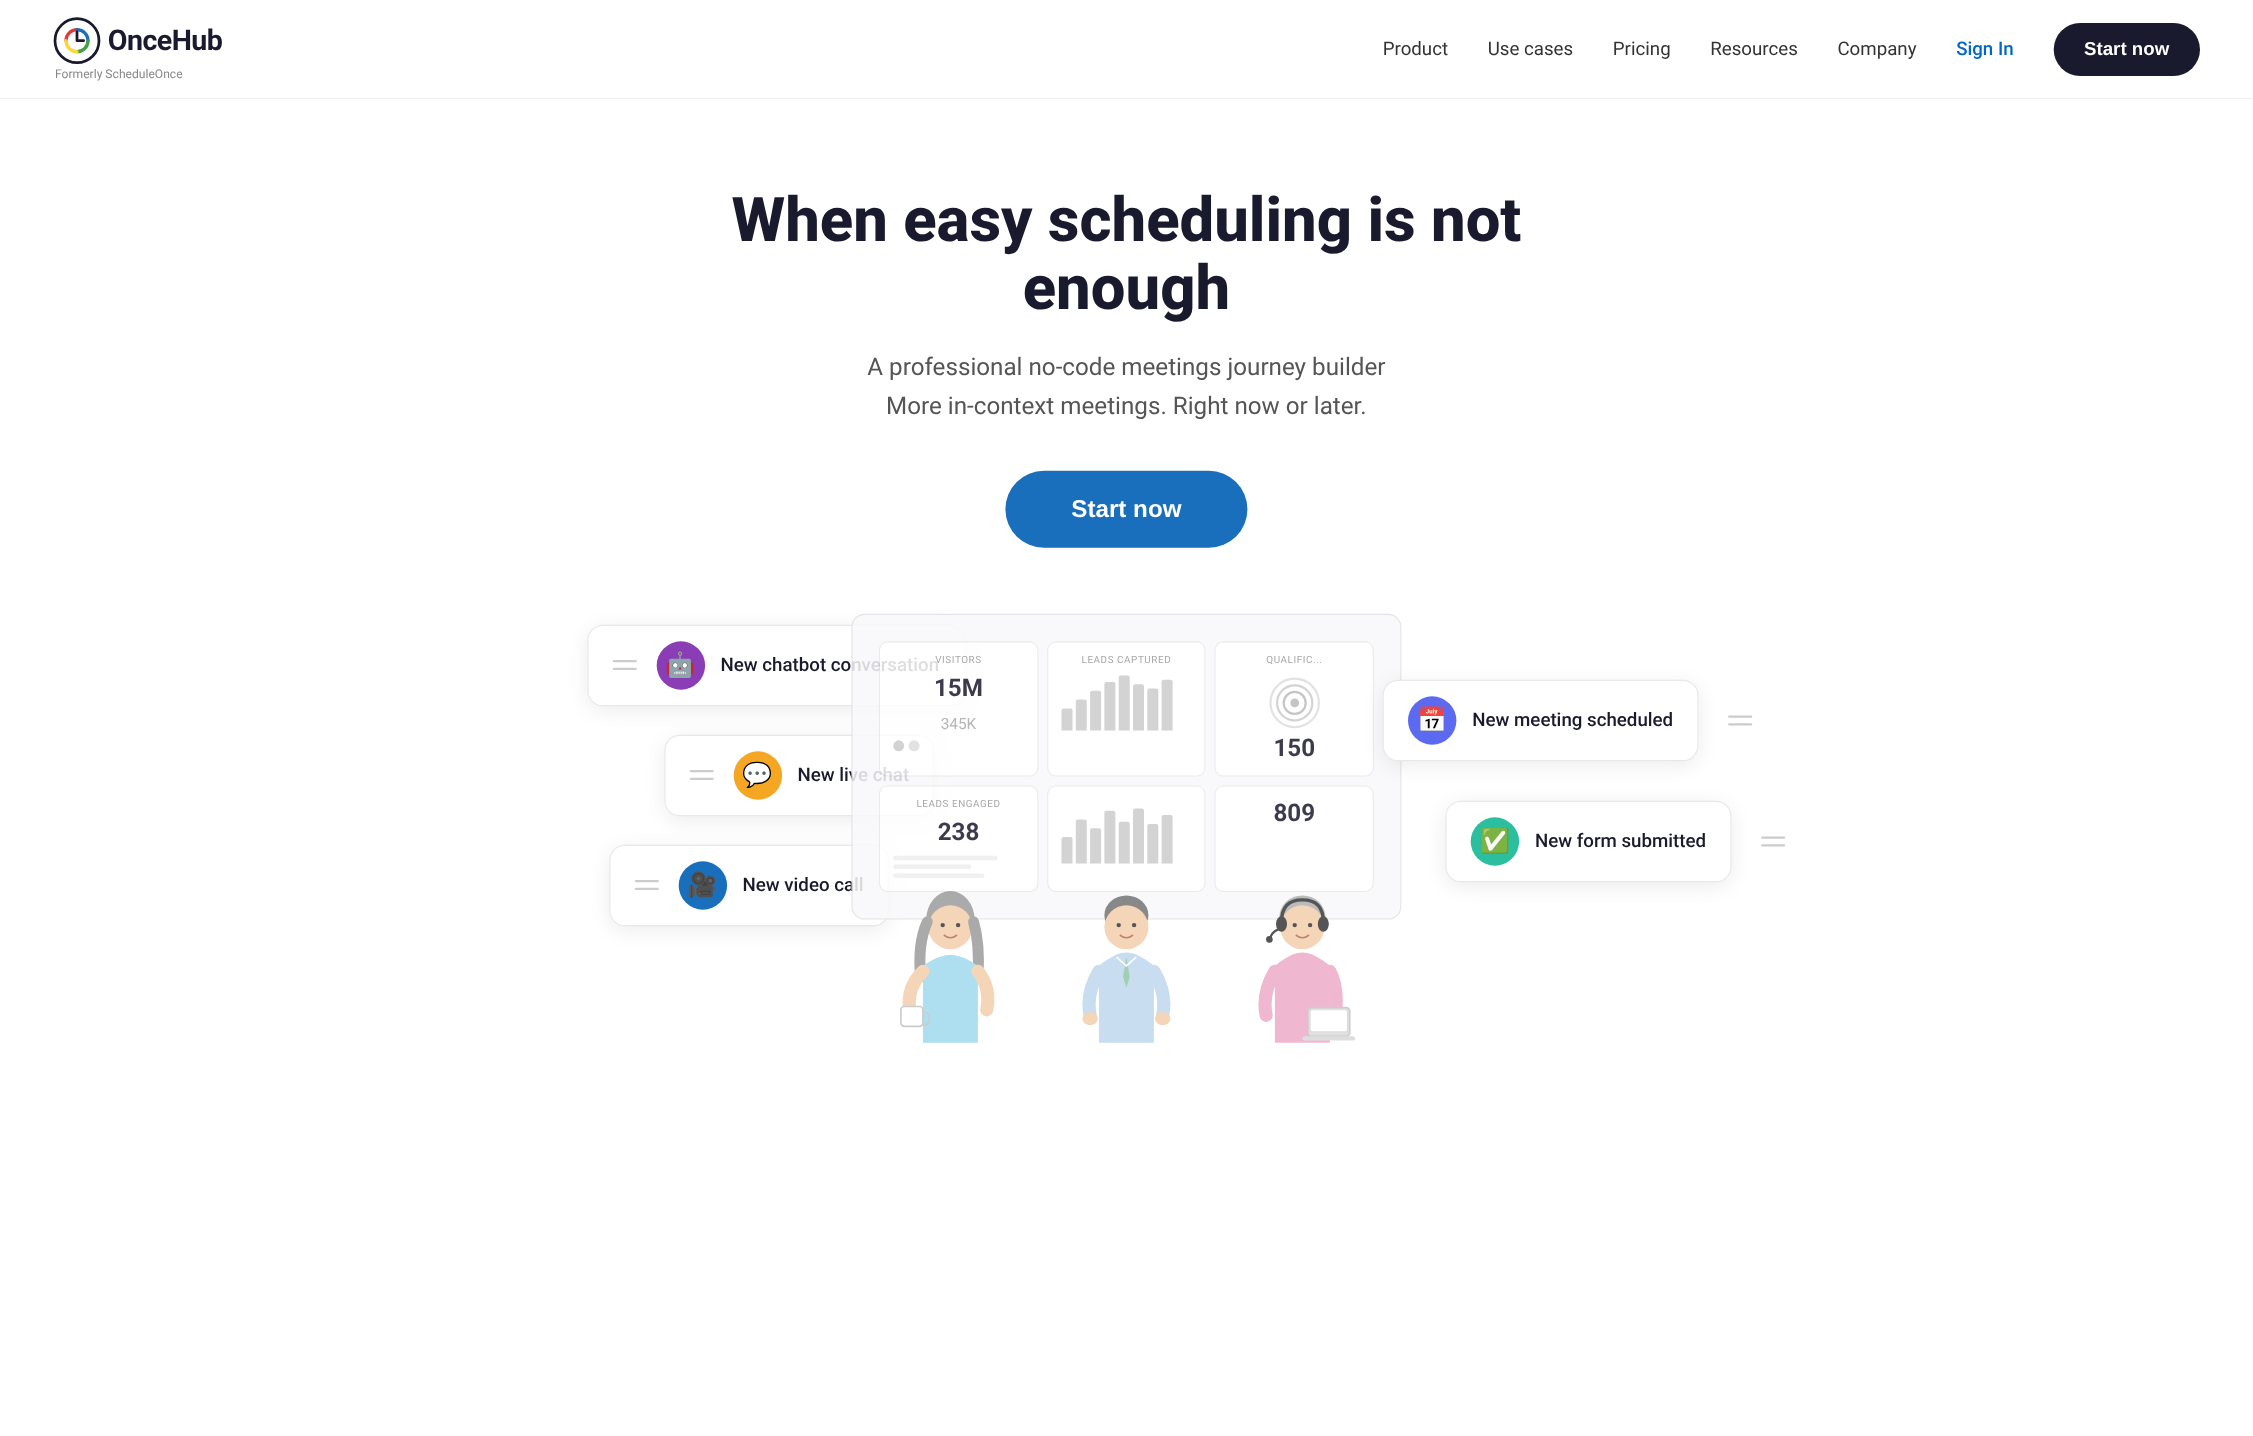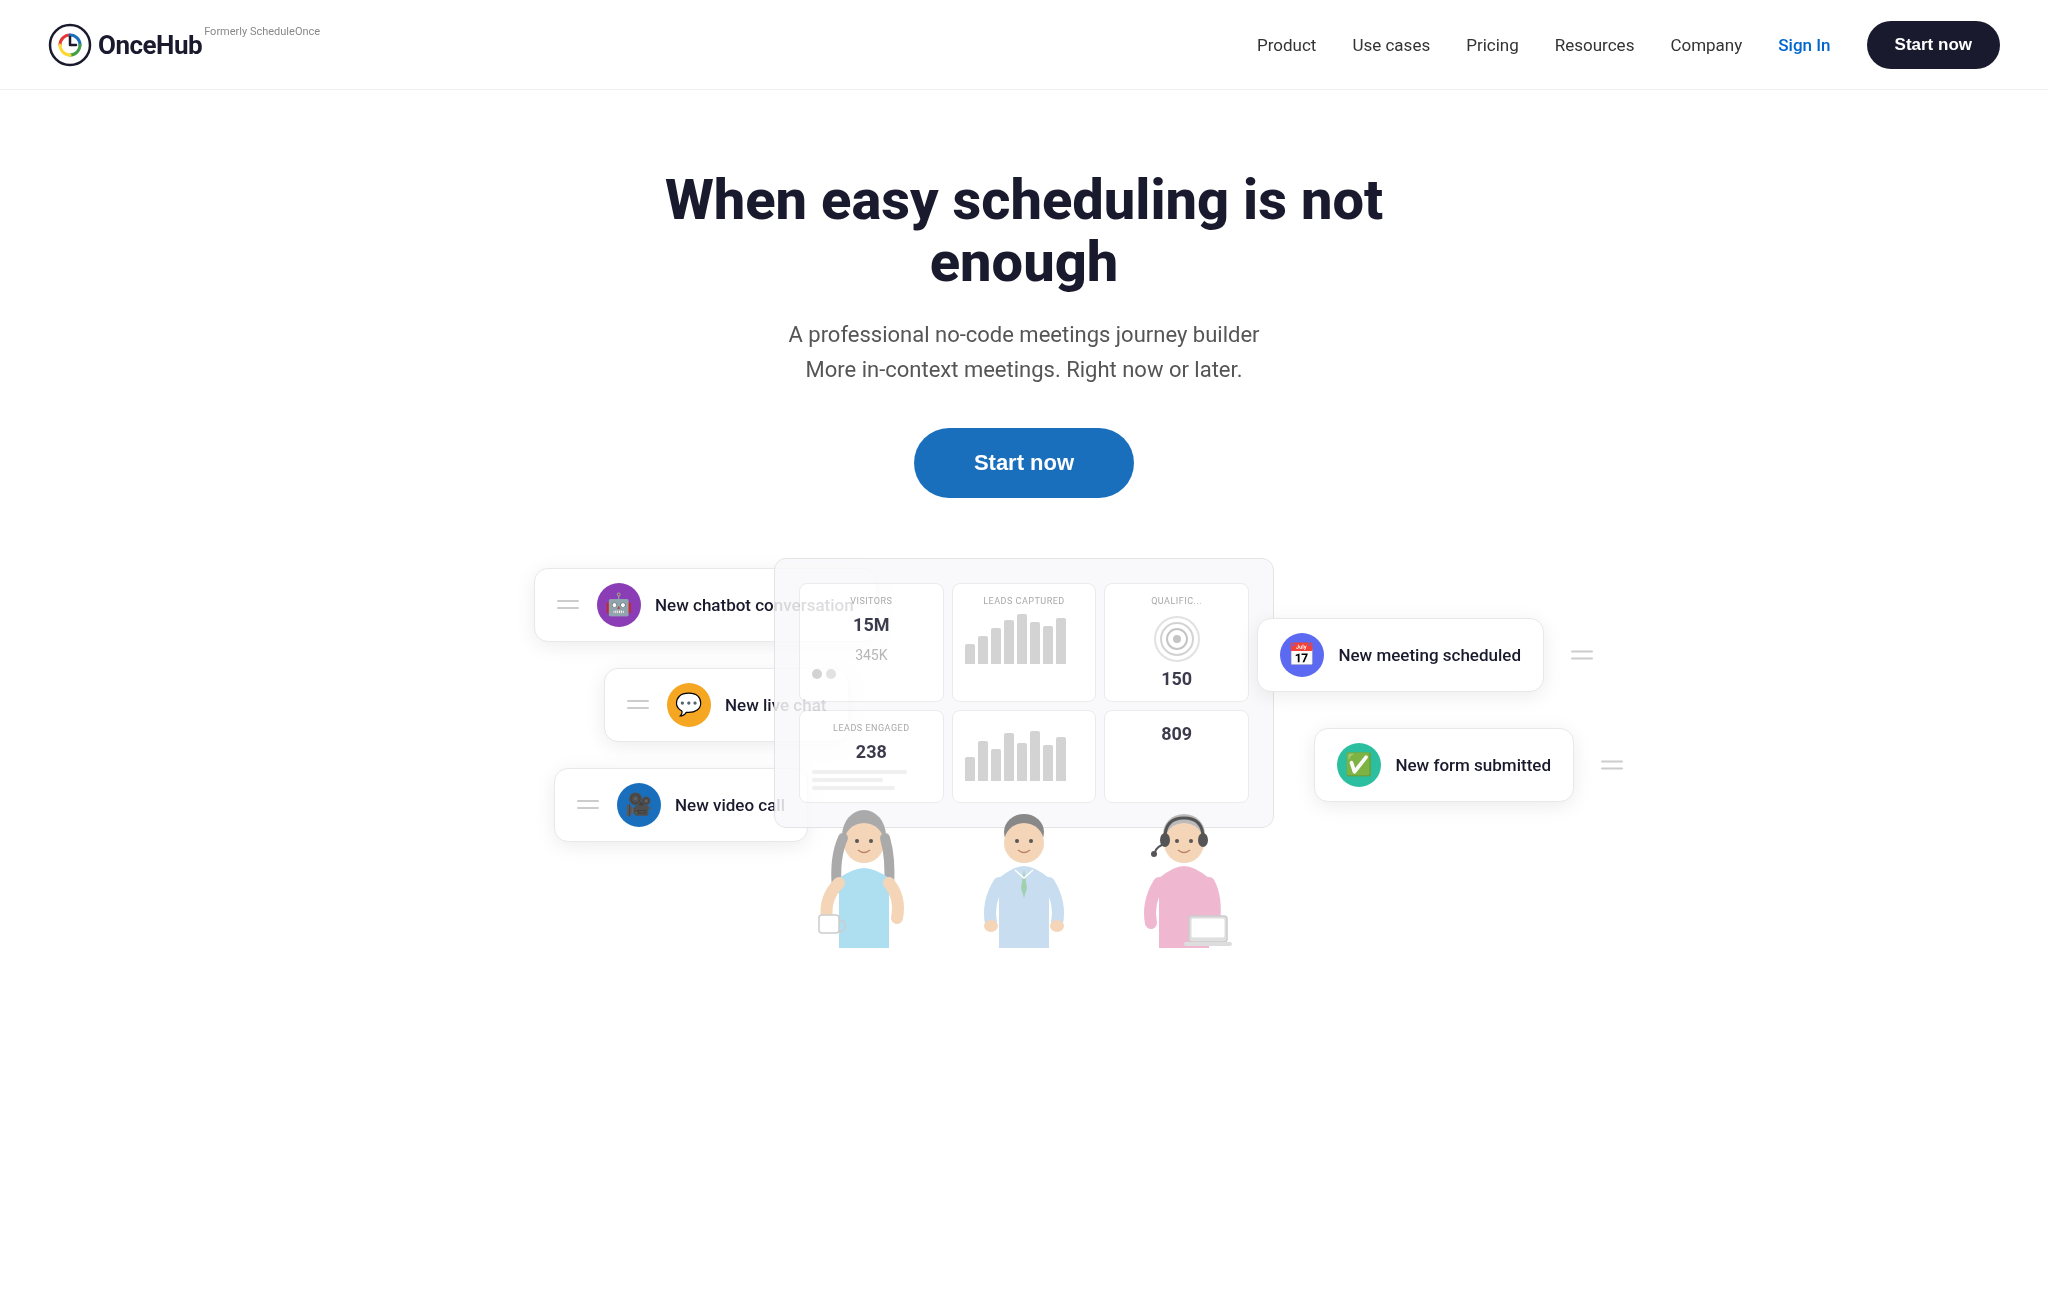--- a/index.html
+++ b/index.html
@@ -18,21 +18,21 @@
       padding: 0 48px;
       height: 90px;
       border-bottom: 1px solid #f0f0f0;
       position: sticky;
       top: 0;
       background: #fff;
       z-index: 100;
     }
     .logo-area {
       display: flex;
-      flex-direction: row;
+      flex-direction: column;
       align-items: flex-start;
     }
     .logo-mark {
       display: flex;
       align-items: center;
       gap: 6px;
     }
     .logo-icon {
       width: 44px;
       height: 44px;
@@ -205,21 +205,21 @@
       padding: 12px;
     }
     .dash-card .dash-label {
       font-size: 9px;
       text-transform: uppercase;
       letter-spacing: 0.5px;
       color: #999;
       margin-bottom: 8px;
     }
     .dash-card .dash-value {
-      font-size: 18px;
+      font-size: 22px;
       font-weight: 700;
       color: #1a1a2e;
     }
     .dash-card .dash-sub {
       font-size: 14px;
       color: #aaa;
       margin-top: 12px;
     }
 
     

